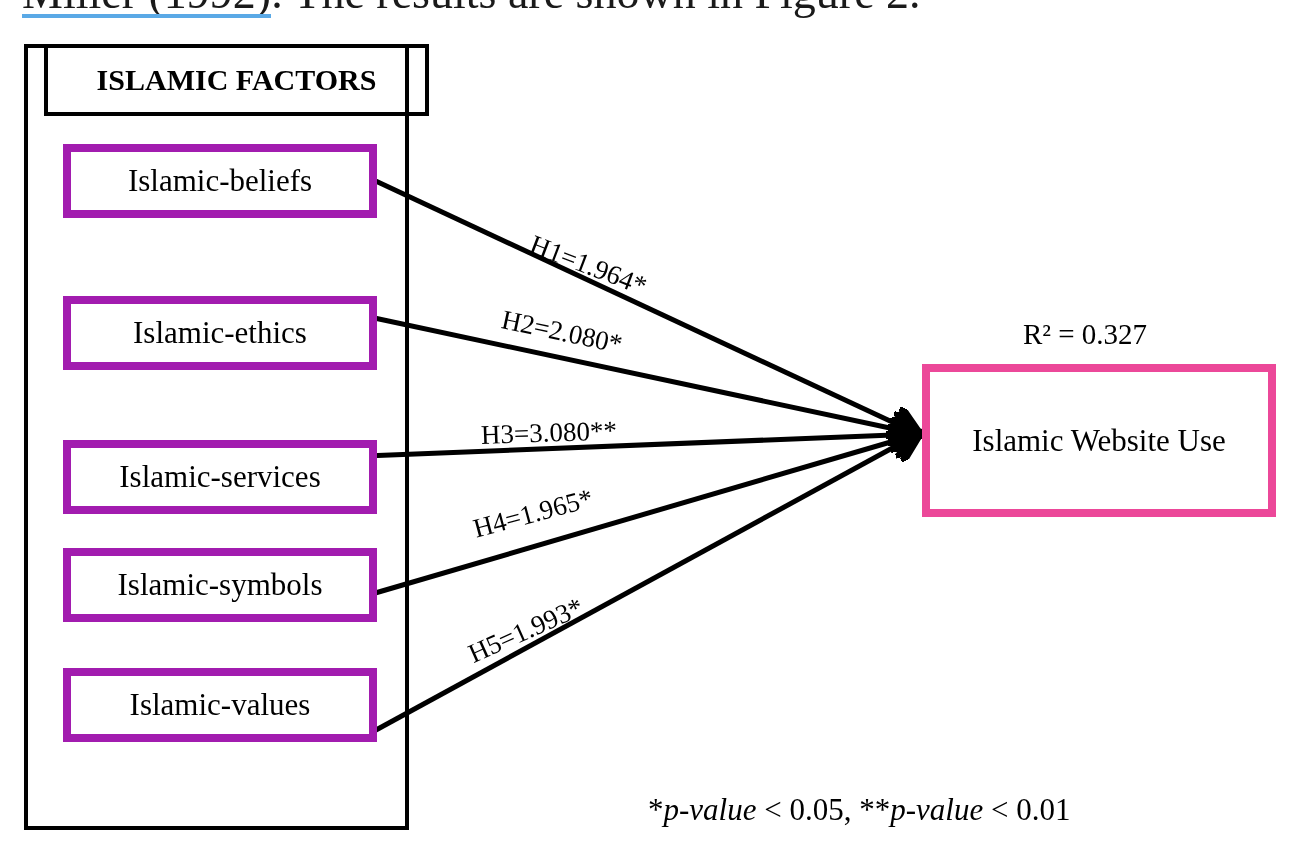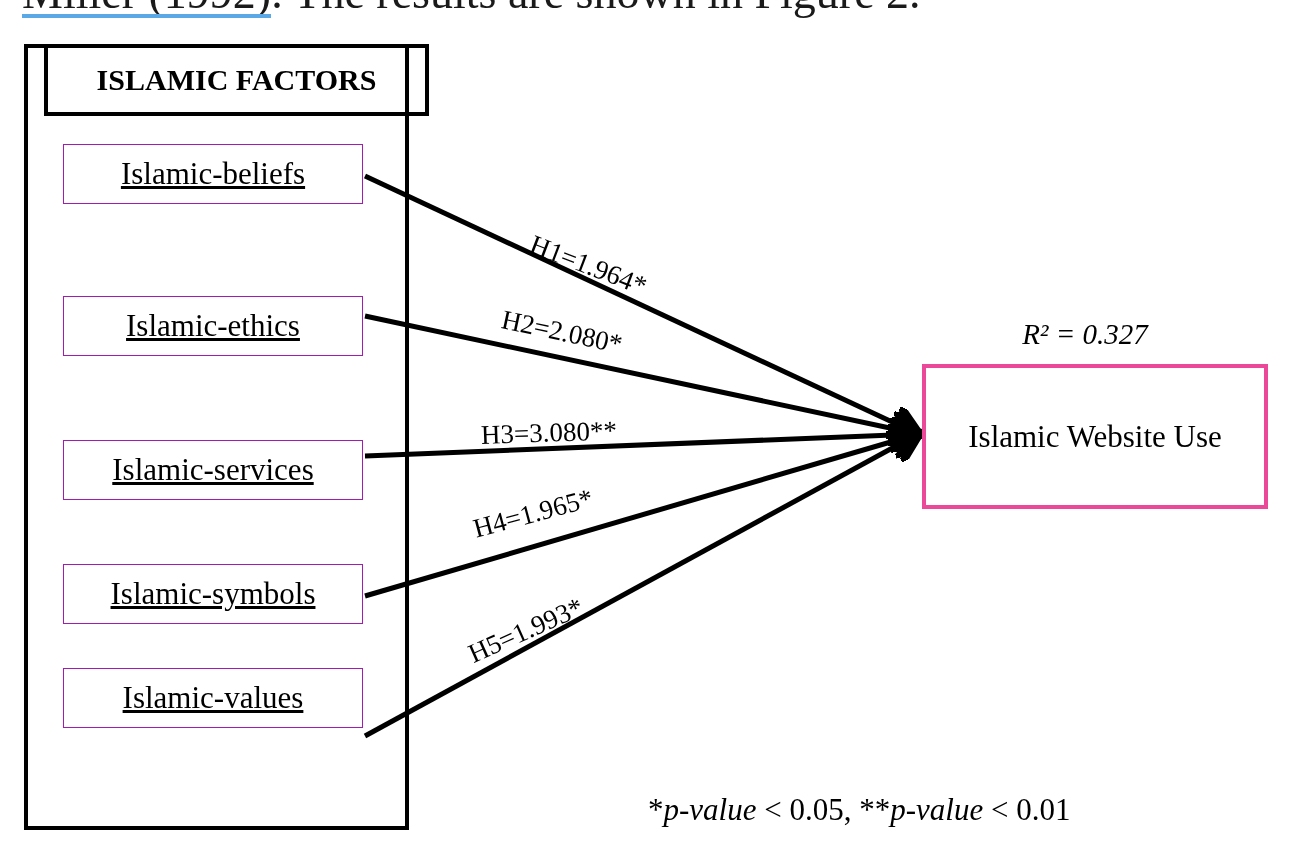--- a/index.html
+++ b/index.html
@@ -62,49 +62,47 @@
       justify-content: center;
       font-weight: bold;
       font-size: 30px;
       margin-left: 20px;
     }
     .factor {
       position: absolute;
       left: 63px;
       width: 298px;
       height: 58px;
-      border: 1px solid #a21caf;
+      border: 8px solid #a21caf;
       display: flex;
       align-items: center;
       justify-content: center;
       font-size: 31px;
       background: #fff;
-      text-decoration: underline;
     }
     .target {
       position: absolute;
       left: 922px;
       top: 364px;
       width: 338px;
       height: 137px;
-      border: 4px solid #ec4899;
+      border: 8px solid #ec4899;
       display: flex;
       align-items: center;
       justify-content: center;
       font-size: 31px;
       background: #fff;
     }
     .r2 {
       position: absolute;
       left: 1000px;
       top: 318px;
       width: 170px;
       text-align: center;
       font-size: 29px;
-      font-style: italic;
     }
     .path-label {
       position: absolute;
       font-size: 27px;
       white-space: nowrap;
       transform-origin: left center;
     }
     .footnote {
       position: absolute;
       left: 648px;
@@ -138,21 +136,21 @@
       <line x1="365" y1="736" x2="918" y2="434" stroke="#000" stroke-width="5" marker-end="url(#arrowhead)"></line>
     </g>
 </svg>
 
 <div class="box-outer"></div>
 <div class="box-header">ISLAMIC FACTORS</div>
 
 <div class="factor" style="top:144px">Islamic-beliefs</div>
 <div class="factor" style="top:296px">Islamic-ethics</div>
 <div class="factor" style="top:440px">Islamic-services</div>
-<div class="factor" style="top:564px">Islamic-symbols</div>
+<div class="factor" style="top:548px">Islamic-symbols</div>
 <div class="factor" style="top:668px">Islamic-values</div>
 
 <div class="r2">R² = 0.327</div>
 <div class="target">Islamic Website Use</div>
 
 <div class="path-label" style="left:531px; top:228px; transform: rotate(21deg);">H1=1.964*</div>
 <div class="path-label" style="left:502px; top:304px; transform: rotate(12deg);">H2=2.080*</div>
 <div class="path-label" style="left:481px; top:420px; transform: rotate(-2deg);">H3=3.080**</div>
 <div class="path-label" style="left:474px; top:514px; transform: rotate(-15deg);">H4=1.965*</div>
 <div class="path-label" style="left:470px; top:640px; transform: rotate(-24deg);">H5=1.993*</div>

